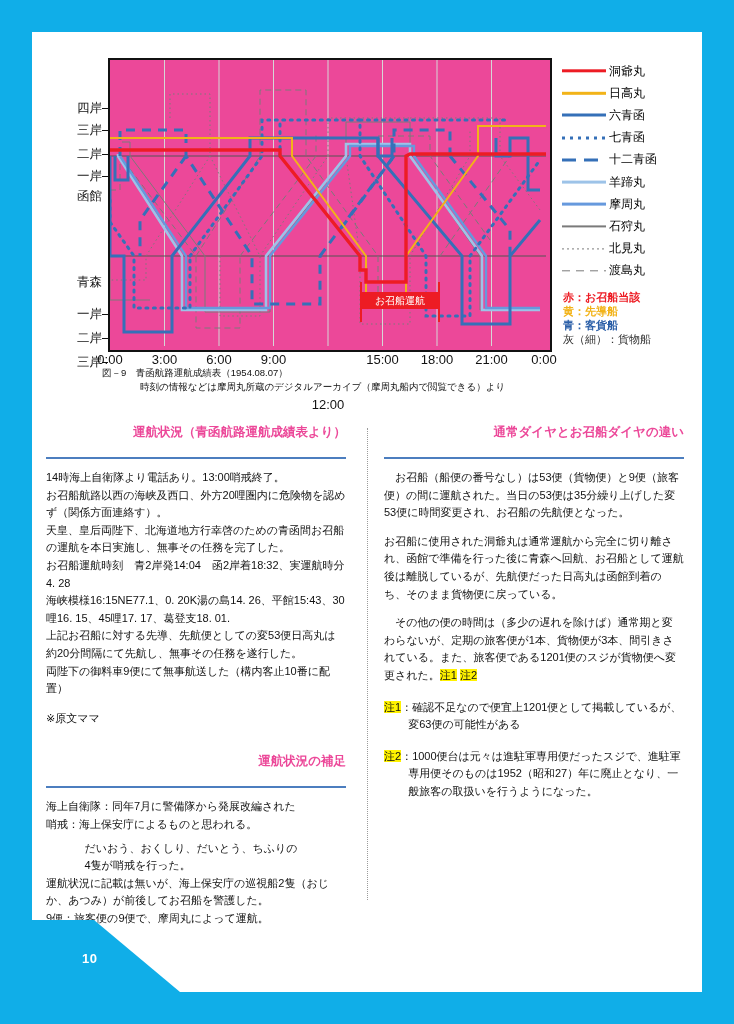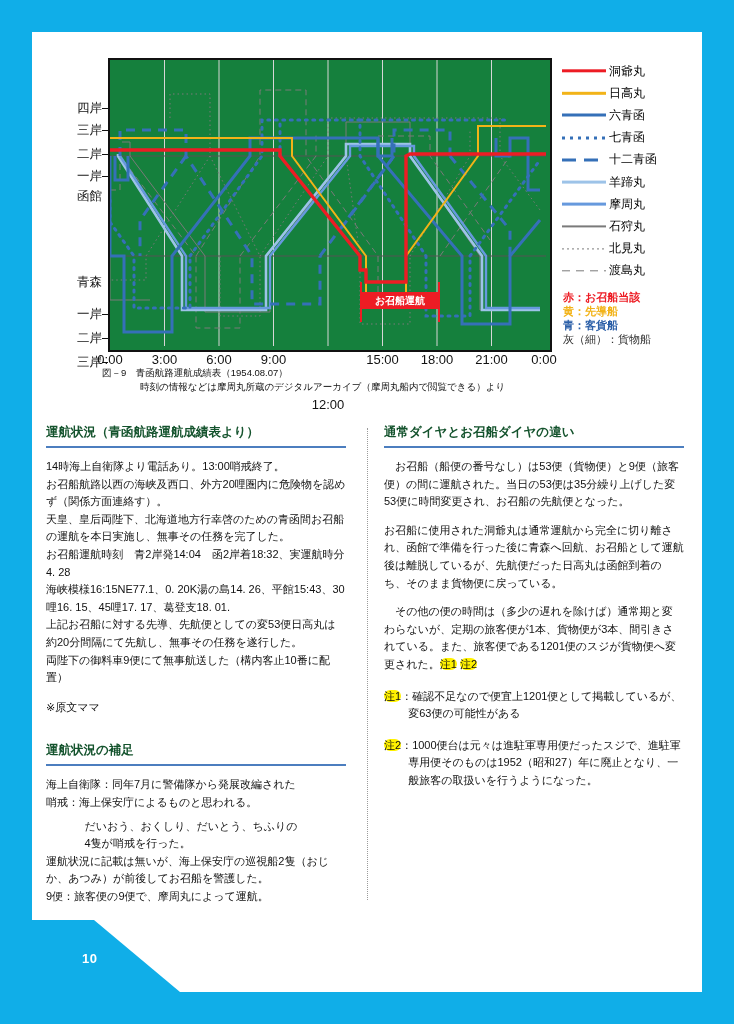--- a/index.html
+++ b/index.html
@@ -27,21 +27,21 @@
     color:#ffffff;font-size:13px;font-weight:bold;
     letter-spacing:.5px;
   }
 
   
   #chart-block{position:absolute;left:10px;top:12px;width:650px;height:360px;}
   #chart-area{
     position:absolute;left:66px;top:14px;
     width:440px;height:290px;
     border:2px solid #111;
-    background:#15803d;overflow:hidden;font-weight:bold;
+    background:#ec4899;overflow:hidden;
   }
   .ylabel{
     position:absolute;right:0;
     font-size:12.5px;color:#111;white-space:nowrap;
     text-align:right;line-height:1;
   }
   .ytick{position:absolute;width:6px;height:1px;background:#111;}
   .xlabel{
     position:absolute;top:308px;
     font-size:13px;color:#111;white-space:nowrap;
@@ -77,31 +77,31 @@
   
   #cols{position:absolute;left:10px;top:392px;width:650px;}
   .col{position:absolute;top:0;width:300px;}
   #col-left{left:4px;}
   #col-right{left:342px;}
   #col-divider{
     position:absolute;left:325px;top:4px;width:0;height:472px;
     border-left:1px dotted #9a9a9a;
   }
   .sec-title{
-    text-align:left;color:#14532d;font-size:12.5px;font-weight:bold;
-    padding-bottom:5px;
+    text-align:right;color:#ec4899;font-size:12.5px;font-weight:bold;
+    padding-bottom:16px;
   }
   .sec-rule{height:2px;background:#4C7EBF;margin-bottom:10px;}
   .body-text{font-size:11px;line-height:17.6px;color:#111;}
   .body-text p{margin:0 0 11px 0;}
   .body-text p:last-child{margin-bottom:0;}
   .indent{text-indent:1em;}
   .hang{padding-left:2.2em;text-indent:-2.2em;}
   .hang2{padding-left:3.5em;}
-  .mark{background:#FFF200;border-radius:6px;}
+  .mark{background:#FFF200;}
   .spacer-lg{height:26px;}
 </style>
 </head>
 <body>
 
 <div id="page">
 
   <div id="chart-block">
 
     <div class="ylabel" style="top:58px;width:60px;left:0;">四岸</div>

